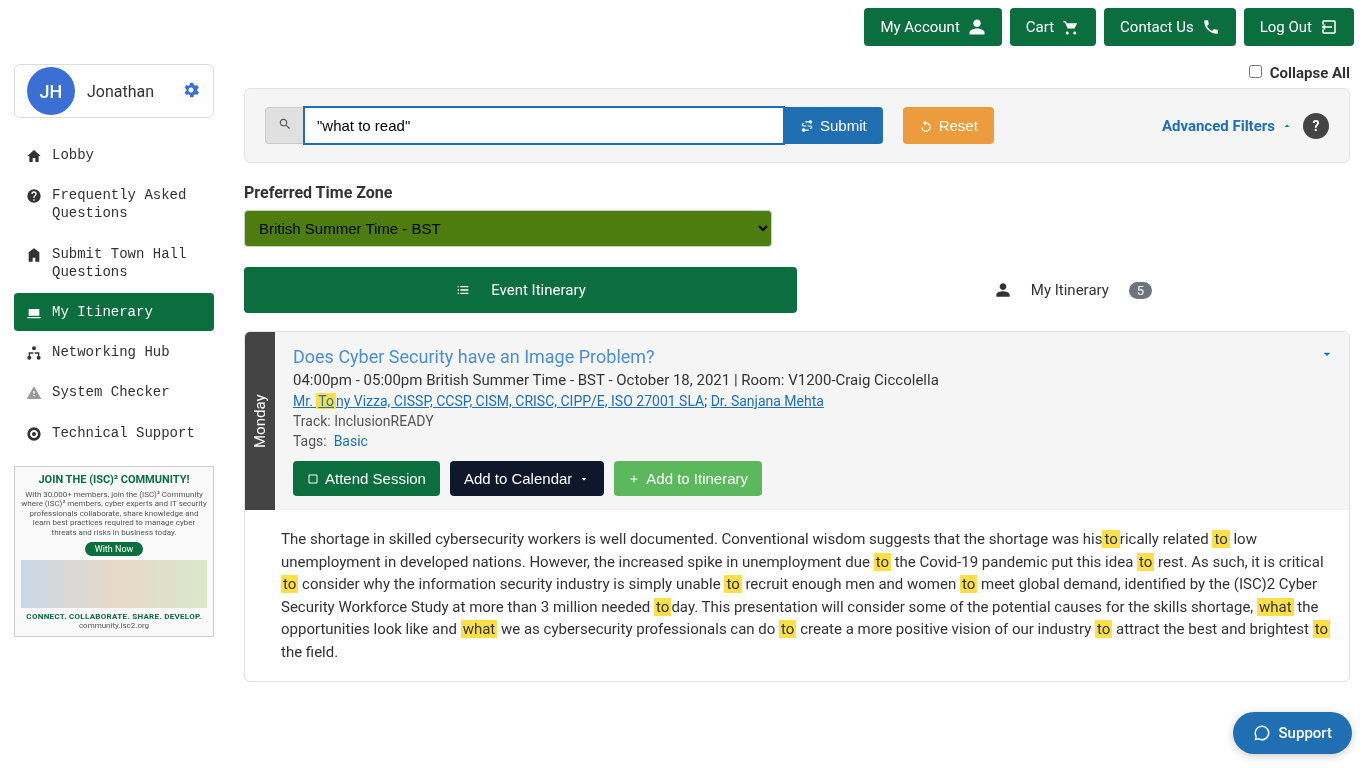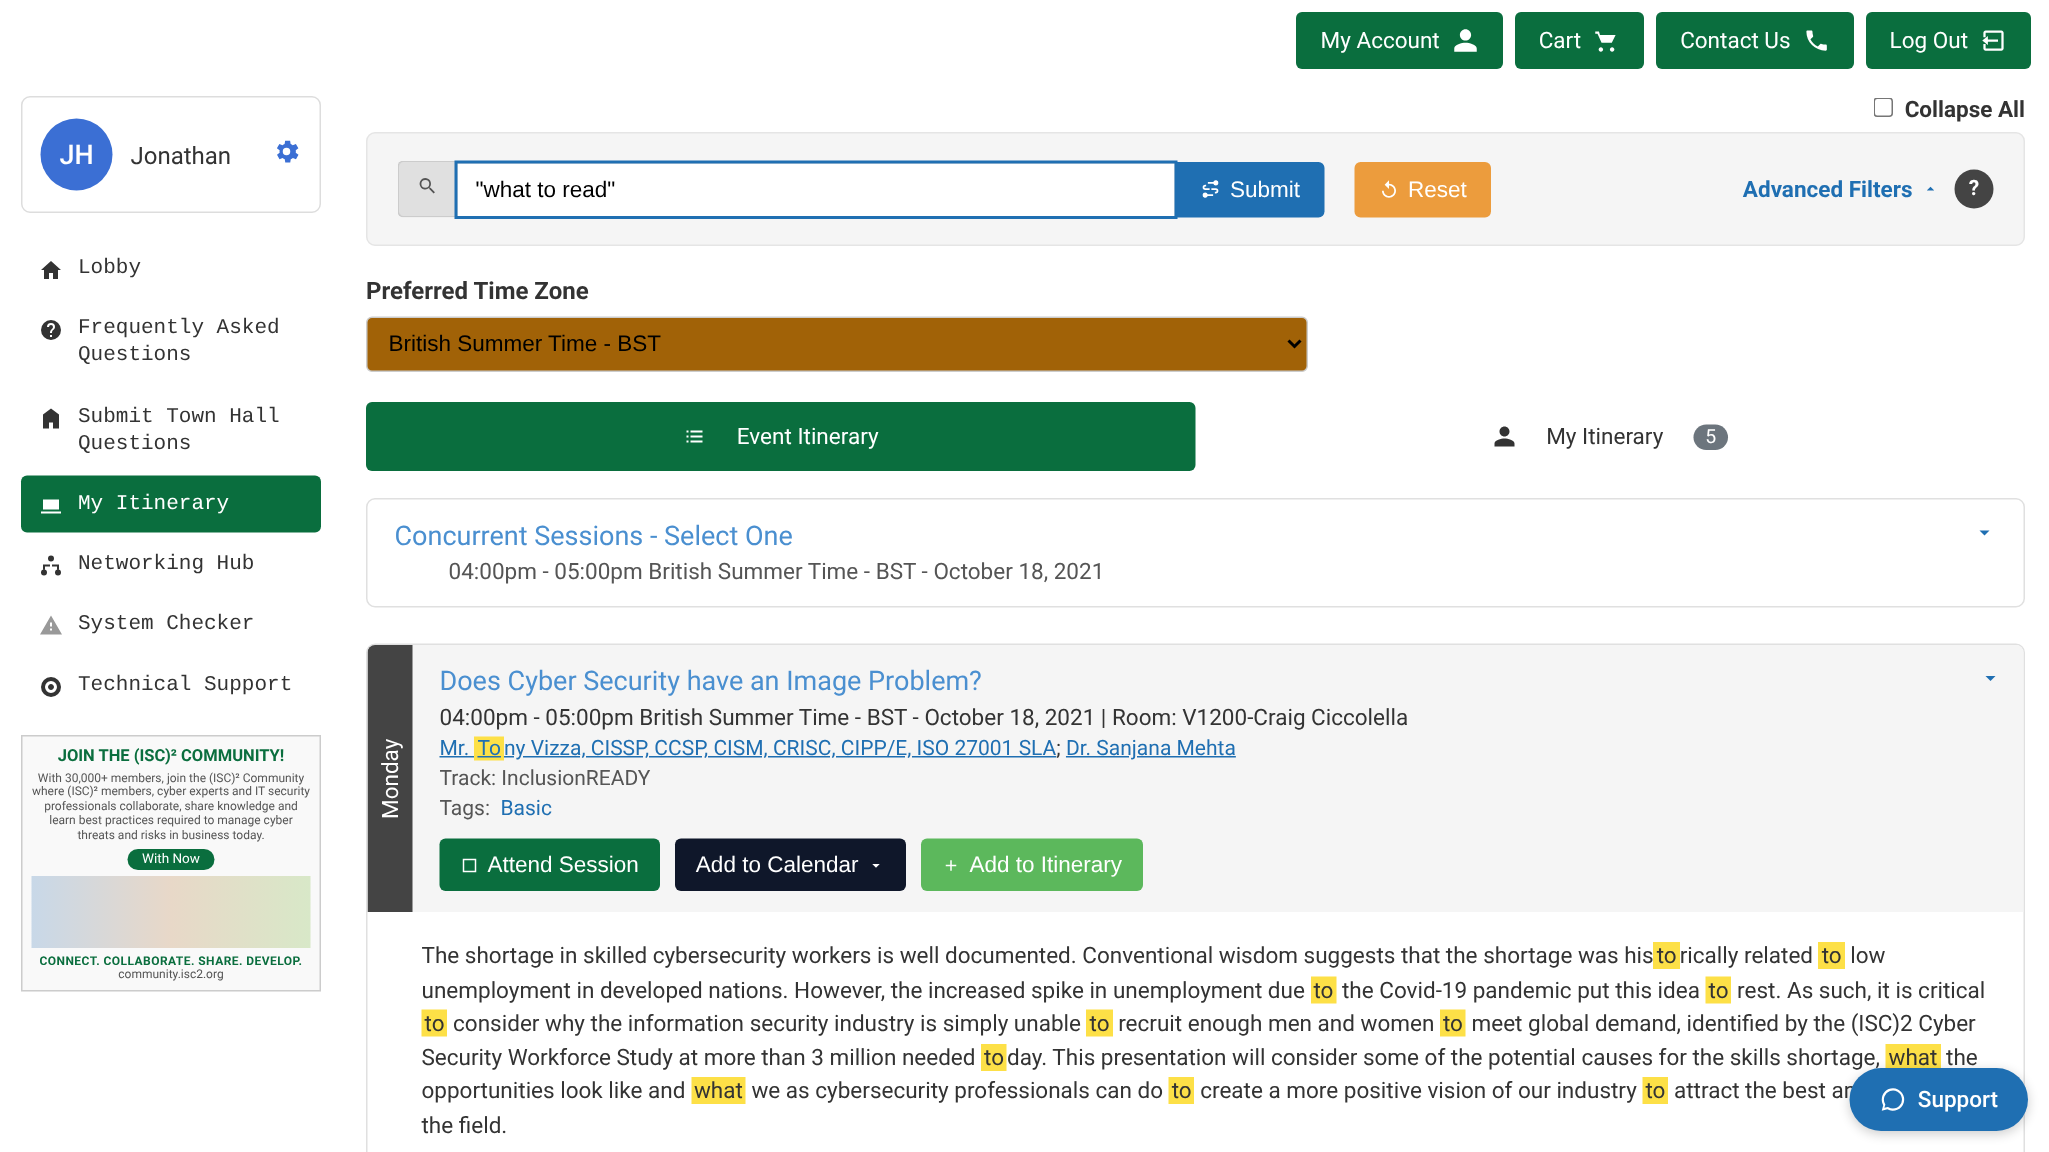--- a/index.html
+++ b/index.html
@@ -7,21 +7,21 @@
     
     
     .topnav { display: flex; justify-content: flex-end; padding: 8px 12px; gap: 8px; }
     .topnav-btn { background: #0a6e3e; color: #fff; padding: 10px 16px; border-radius: 4px; display: flex; align-items: center; gap: 8px; cursor: pointer; font-size: 15px; }
     .topnav-btn svg { width: 18px; height: 18px; fill: #fff; }
     
     .layout { display: flex; }
     
     
     .sidebar { width: 228px; flex-shrink: 0; padding: 10px 14px 0 14px; }
-    .user-card { border: 1px solid #ddd; border-radius: 6px; padding: 14px 12px; display: flex; align-items: center; gap: 12px; margin-bottom: 18px; }
+    .user-card { border: 1px solid #ddd; border-radius: 6px; padding: 2px 12px; display: flex; align-items: center; gap: 12px; margin-bottom: 18px; }
     .avatar { width: 48px; height: 48px; border-radius: 50%; background: #3b6fd4; color: #fff; display: flex; align-items: center; justify-content: center; font-size: 18px; font-weight: 500; }
     .username { flex: 1; font-size: 16px; }
     .gear { color: #3b6fd4; cursor: pointer; }
     .gear svg { width: 20px; height: 20px; fill: #3b6fd4; }
     
     .sidenav { list-style: none; }
     .sidenav li { padding: 10px 12px; display: flex; align-items: flex-start; gap: 10px; cursor: pointer; color: #333; border-radius: 4px; margin-bottom: 2px; font-family: Liberation Mono, monospace; }
     .sidenav li.active { background: #0a6e3e; color: #fff; }
     .sidenav li svg { width: 16px; height: 16px; flex-shrink: 0; margin-top: 2px; fill: currentColor; }
     .sidenav li span { line-height: 1.3; }
@@ -45,21 +45,21 @@
     .search-input { flex: 0 0 480px; padding: 9px 12px; border: 1px solid #ccc; font-size: 15px; outline: 2px solid #1f6fb2; outline-offset: -1px; }
     .submit-btn { background: #1f6fb2; color: #fff; border: none; padding: 10px 16px; border-radius: 0 4px 4px 0; cursor: pointer; display: flex; align-items: center; gap: 6px; font-size: 15px; }
     .submit-btn svg { width: 14px; height: 14px; fill: #fff; }
     .reset-btn { background: #ec9c3d; color: #fff; border: none; padding: 10px 16px; border-radius: 4px; cursor: pointer; display: flex; align-items: center; gap: 6px; margin-left: 20px; font-size: 15px; }
     .reset-btn svg { width: 14px; height: 14px; fill: #fff; }
     .adv-filters { margin-left: auto; color: #1f6fb2; font-weight: bold; cursor: pointer; display: flex; align-items: center; gap: 6px; font-size: 15px; }
     .adv-filters svg { width: 12px; height: 12px; fill: #1f6fb2; }
     .help-circle { width: 26px; height: 26px; border-radius: 50%; background: #444; color: #fff; display: flex; align-items: center; justify-content: center; margin-left: 10px; font-weight: bold; cursor: pointer; font-size: 14px; }
     
     .tz-label { font-weight: bold; font-size: 16px; margin-bottom: 8px; display: block; }
-    .tz-select { width: 628px; padding: 8px 10px; border: 1px solid #ccc; border-radius: 4px; font-size: 15px; margin-bottom: 20px; background: #a16207; }
+    .tz-select { width: 528px; padding: 8px 10px; border: 1px solid #ccc; border-radius: 4px; font-size: 15px; margin-bottom: 20px; background: #4d7c0f; }
     
     .tabs { display: flex; gap: 0; margin-bottom: 18px; }
     .tab { flex: 1; text-align: center; padding: 14px; cursor: pointer; display: flex; align-items: center; justify-content: center; gap: 20px; font-size: 15px; }
     .tab.active { background: #0a6e3e; color: #fff; border-radius: 4px; }
     .tab svg { width: 16px; height: 16px; fill: currentColor; }
     .badge { background: #6c757d; color: #fff; border-radius: 10px; padding: 1px 8px; font-size: 13px; }
     
     .section-card { border: 1px solid #e0e0e0; border-radius: 6px; padding: 14px 18px; margin-bottom: 24px; background: #fff; }
     .section-title { color: #4a8fd0; font-size: 18px; margin-bottom: 4px; }
     .section-sub { color: #555; font-size: 15px; padding-left: 36px; }
@@ -237,29 +237,20 @@
       </div>
       <div class="tab">
         <svg viewBox="0 0 24 24" style="fill:#333">
             <path d="M12 12c2.7 0 5-2.3 5-5s-2.3-5-5-5-5 2.3-5 5 2.3 5 5 5zm0 2c-3.3 0-10 1.7-10 5v3h20v-3c0-3.3-6.7-5-10-5z"></path>
           </svg>
         <span>My Itinerary</span>
         <span class="badge">5</span>
       </div>
     </div>
     
-    <div class="section-card">
-      <div class="section-chevron">
-        <svg viewBox="0 0 24 24">
-            <path d="M7 10l5 5 5-5z"></path>
-          </svg>
-      </div>
-      <div class="section-title">Concurrent Sessions - Select One</div>
-      <div class="section-sub">04:00pm - 05:00pm British Summer Time - BST - October 18, 2021</div>
-    </div>
     
     <div class="session-card">
       <div class="session-top">
         <div class="day-strip">Monday</div>
         <div class="session-head">
           <div class="session-chevron">
             <svg viewBox="0 0 24 24">
                 <path d="M7 10l5 5 5-5z"></path>
               </svg>
           </div>

